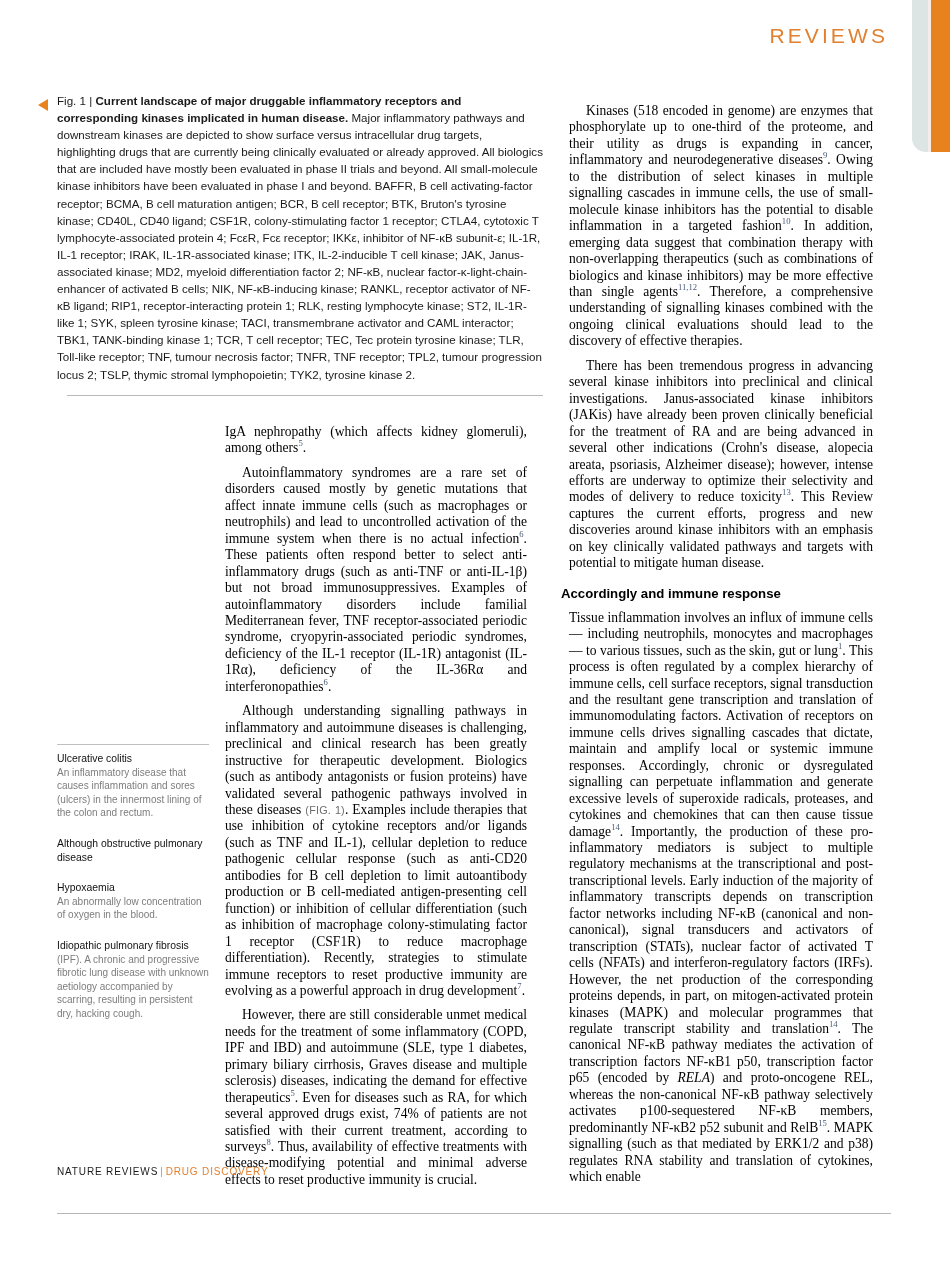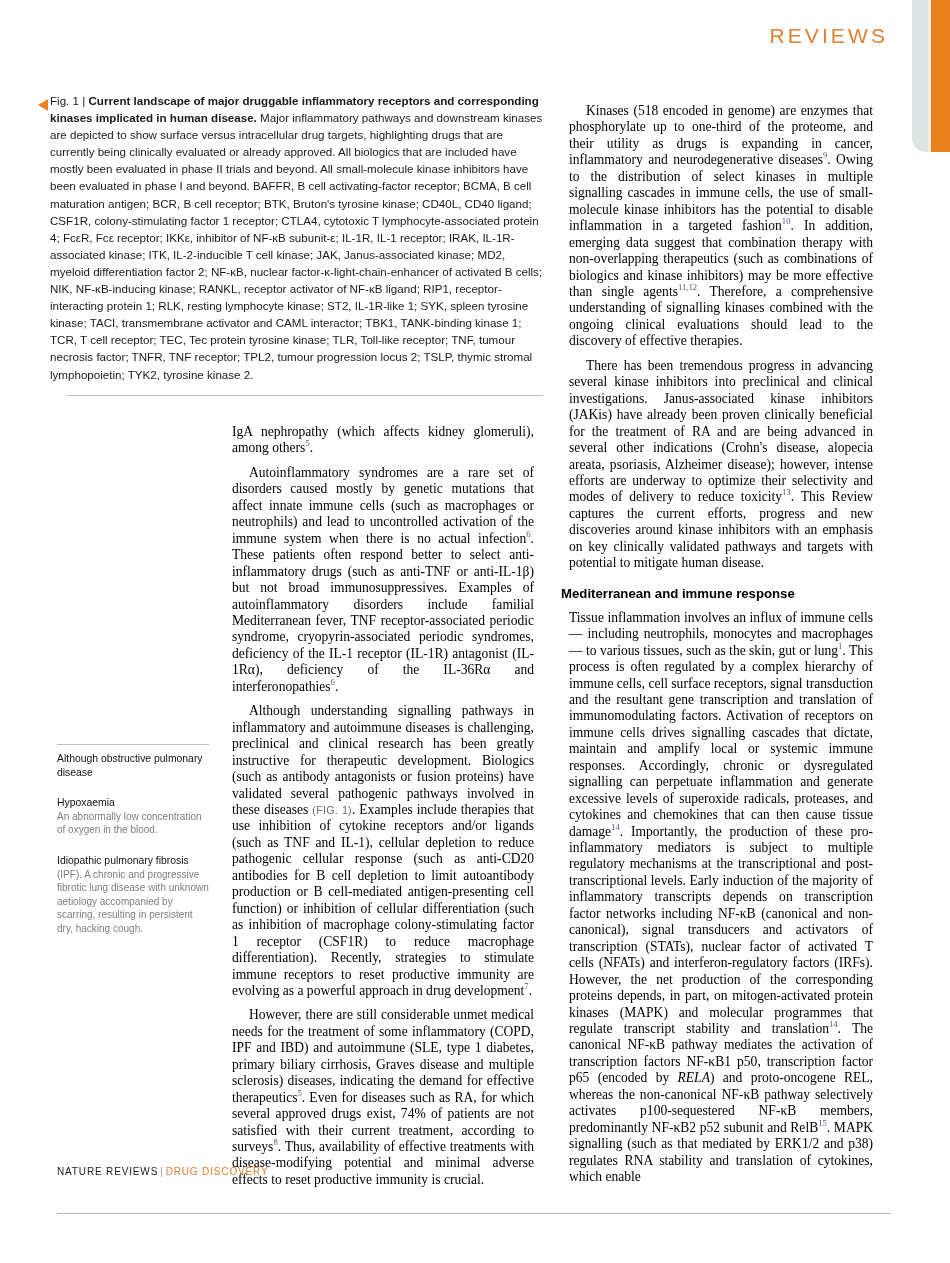--- a/index.html
+++ b/index.html
@@ -62,21 +62,21 @@
   }
   #fig-caption .marker {
     position: absolute;
     left: 0px; top: 7px;
     width: 0; height: 0;
     border-top: 6px solid transparent;
     border-bottom: 6px solid transparent;
     border-right: 10px solid #e8821e;
   }
   #fig-caption .cap-text {
-    margin-left: 12px;
+    margin-left: 19px;
     font-family: "Liberation Sans", sans-serif;
     font-size: 11.6px;
     line-height: 17.1px;
     color: #1a1a1a;
     text-align: left;
     hyphens: none;
   }
   #fig-caption .cap-text b { font-weight: 700; }
   #fig-caption .rule {
     margin-left: 29px;
@@ -115,21 +115,21 @@
   .col {
     position: absolute;
     font-family: "Liberation Serif", serif;
     font-size: 13.55px;
     line-height: 16.45px;
     text-align: justify;
     text-justify: inter-word;
     color: #000;
     hyphens: none;
   }
-  #col-left  { left: 224px; top: 416px; width: 318px; }
+  #col-left  { left: 217px; top: 416px; width: 318px; }
   #col-right { left: 561px; top: 95px;  width: 320px; }
 
   .col p { margin: 8px; text-indent: 17px; }
   .col p.noindent { text-indent: 0; }
   .col h3 {
     font-family: "Liberation Sans", sans-serif;
     font-size: 13.2px;
     line-height: 17px;
     font-weight: 700;
     margin: 13px 0 1px 0;
@@ -185,20 +185,24 @@
     <div class="marker"></div>
     <div class="cap-text">
       <span>Fig. 1 | </span><b>Current landscape of major druggable inflammatory receptors and corresponding kinases implicated in human disease.</b><span> Major inflammatory pathways and downstream kinases are depicted to show surface versus intracellular drug targets, highlighting drugs that are currently being clinically evaluated or already approved. All biologics that are included have mostly been evaluated in phase II trials and beyond. All small-molecule kinase inhibitors have been evaluated in phase I and beyond. BAFFR, B cell activating-factor receptor; BCMA, B cell maturation antigen; BCR, B cell receptor; BTK, Bruton's tyrosine kinase; CD40L, CD40 ligand; CSF1R, colony-stimulating factor 1 receptor; CTLA4, cytotoxic T lymphocyte-associated protein 4; FcεR, Fcε receptor; IKKε, inhibitor of NF-κB subunit-ε; IL-1R, IL-1 receptor; IRAK, IL-1R-associated kinase; ITK, IL-2-inducible T cell kinase; JAK, Janus-associated kinase; MD2, myeloid differentiation factor 2; NF-κB, nuclear factor-κ-light-chain-enhancer of activated B cells; NIK, NF-κB-inducing kinase; RANKL, receptor activator of NF-κB ligand; RIP1, receptor-interacting protein 1; RLK, resting lymphocyte kinase; ST2, IL-1R-like 1; SYK, spleen tyrosine kinase; TACI, transmembrane activator and CAML interactor; TBK1, TANK-binding kinase 1; TCR, T cell receptor; TEC, Tec protein tyrosine kinase; TLR, Toll-like receptor; TNF, tumour necrosis factor; TNFR, TNF receptor; TPL2, tumour progression locus 2; TSLP, thymic stromal lymphopoietin; TYK2, tyrosine kinase 2.</span>
     </div>
     <div class="rule"></div>
   </div>
 
   <div id="gl-top-rule"></div>
   <div id="glossary">
     <div class="gl-item">
+      <div class="gl-term">Ulcerative colitis</div>
+      <div class="gl-def">An inflammatory disease that causes inflammation and sores (ulcers) in the innermost lining of the colon and rectum.</div>
+    </div>
+    <div class="gl-item">
       <div class="gl-term">Although obstructive pulmonary disease</div>
     </div>
     <div class="gl-item">
       <div class="gl-term">Hypoxaemia</div>
       <div class="gl-def">An abnormally low concentration of oxygen in the blood.</div>
     </div>
     <div class="gl-item">
       <div class="gl-term">Idiopathic pulmonary fibrosis</div>
       <div class="gl-def">(IPF). A chronic and progressive fibrotic lung disease with unknown aetiology accompanied by scarring, resulting in persistent dry, hacking cough.</div>
     </div>
@@ -207,21 +211,21 @@
   <div id="col-left" class="col">
     <p class="noindent"><span>IgA nephropathy (which affects kidney glomeruli), among others</span><sup>5</sup><span>.</span></p>
     <p><span>Autoinflammatory syndromes are a rare set of disorders caused mostly by genetic mutations that affect innate immune cells (such as macrophages or neutrophils) and lead to uncontrolled activation of the immune system when there is no actual infection</span><sup>6</sup><span>. These patients often respond better to select anti-inflammatory drugs (such as anti-TNF or anti-IL-1β) but not broad immunosuppressives. Examples of autoinflammatory disorders include familial Mediterranean fever, TNF receptor-associated periodic syndrome, cryopyrin-associated periodic syndromes, deficiency of the IL-1 receptor (IL-1R) antagonist (IL-1Rα), deficiency of the IL-36Rα and interferonopathies</span><sup>6</sup><span>.</span></p>
     <p><span>Although understanding signalling pathways in inflammatory and autoimmune diseases is challenging, preclinical and clinical research has been greatly instructive for therapeutic development. Biologics (such as antibody antagonists or fusion proteins) have validated several pathogenic pathways involved in these diseases </span><span class="figref">(FIG. 1)</span><span>. Examples include therapies that use inhibition of cytokine receptors and/or ligands (such as TNF and IL-1), cellular depletion to reduce pathogenic cellular response (such as anti-CD20 antibodies for B cell depletion to limit autoantibody production or B cell-mediated antigen-presenting cell function) or inhibition of cellular differentiation (such as inhibition of macrophage colony-stimulating factor 1 receptor (CSF1R) to reduce macrophage differentiation). Recently, strategies to stimulate immune receptors to reset productive immunity are evolving as a powerful approach in drug development</span><sup>7</sup><span>.</span></p>
     <p><span>However, there are still considerable unmet medical needs for the treatment of some inflammatory (COPD, IPF and IBD) and autoimmune (SLE, type 1 diabetes, primary biliary cirrhosis, Graves disease and multiple sclerosis) diseases, indicating the demand for effective therapeutics</span><sup>5</sup><span>. Even for diseases such as RA, for which several approved drugs exist, 74% of patients are not satisfied with their current treatment, according to surveys</span><sup>8</sup><span>. Thus, availability of effective treatments with disease-modifying potential and minimal adverse effects to reset productive immunity is crucial.</span></p>
   </div>
 
   <div id="col-right" class="col">
     <p><span>Kinases (518 encoded in genome) are enzymes that phosphorylate up to one-third of the proteome, and their utility as drugs is expanding in cancer, inflammatory and neurodegenerative diseases</span><sup>9</sup><span>. Owing to the distribution of select kinases in multiple signalling cascades in immune cells, the use of small-molecule kinase inhibitors has the potential to disable inflammation in a targeted fashion</span><sup>10</sup><span>. In addition, emerging data suggest that combination therapy with non-overlapping therapeutics (such as combinations of biologics and kinase inhibitors) may be more effective than single agents</span><sup>11,12</sup><span>. Therefore, a comprehensive understanding of signalling kinases combined with the ongoing clinical evaluations should lead to the discovery of effective therapies.</span></p>
     <p><span>There has been tremendous progress in advancing several kinase inhibitors into preclinical and clinical investigations. Janus-associated kinase inhibitors (JAKis) have already been proven clinically beneficial for the treatment of RA and are being advanced in several other indications (Crohn's disease, alopecia areata, psoriasis, Alzheimer disease); however, intense efforts are underway to optimize their selectivity and modes of delivery to reduce toxicity</span><sup>13</sup><span>. This Review captures the current efforts, progress and new discoveries around kinase inhibitors with an emphasis on key clinically validated pathways and targets with potential to mitigate human disease.</span></p>
-    <h3>Mediterranean and immune response</h3>
+    <h3>Accordingly and immune response</h3>
     <p class="noindent"><span>Tissue inflammation involves an influx of immune cells — including neutrophils, monocytes and macrophages — to various tissues, such as the skin, gut or lung</span><sup>1</sup><span>. This process is often regulated by a complex hierarchy of immune cells, cell surface receptors, signal transduction and the resultant gene transcription and translation of immunomodulating factors. Activation of receptors on immune cells drives signalling cascades that dictate, maintain and amplify local or systemic immune responses. Accordingly, chronic or dysregulated signalling can perpetuate inflammation and generate excessive levels of superoxide radicals, proteases, and cytokines and chemokines that can then cause tissue damage</span><sup>14</sup><span>. Importantly, the production of these pro-inflammatory mediators is subject to multiple regulatory mechanisms at the transcriptional and post-transcriptional levels. Early induction of the majority of inflammatory transcripts depends on transcription factor networks including NF-κB (canonical and non-canonical), signal transducers and activators of transcription (STATs), nuclear factor of activated T cells (NFATs) and interferon-regulatory factors (IRFs). However, the net production of the corresponding proteins depends, in part, on mitogen-activated protein kinases (MAPK) and molecular programmes that regulate transcript stability and translation</span><sup>14</sup><span>. The canonical NF-κB pathway mediates the activation of transcription factors NF-κB1 p50, transcription factor p65 (encoded by </span><i>RELA</i><span>) and proto-oncogene REL, whereas the non-canonical NF-κB pathway selectively activates p100-sequestered NF-κB members, predominantly NF-κB2 p52 subunit and RelB</span><sup>15</sup><span>. MAPK signalling (such as that mediated by ERK1/2 and p38) regulates RNA stability and translation of cytokines, which enable</span></p>
   </div>
 
   <div id="footer-rule"></div>
   <div id="footer">
     <span class="nr">NATURE REVIEWS</span><span class="sep">|</span><span class="dd">DRUG DISCOVERY</span>
   </div>
 
 </div>
 

